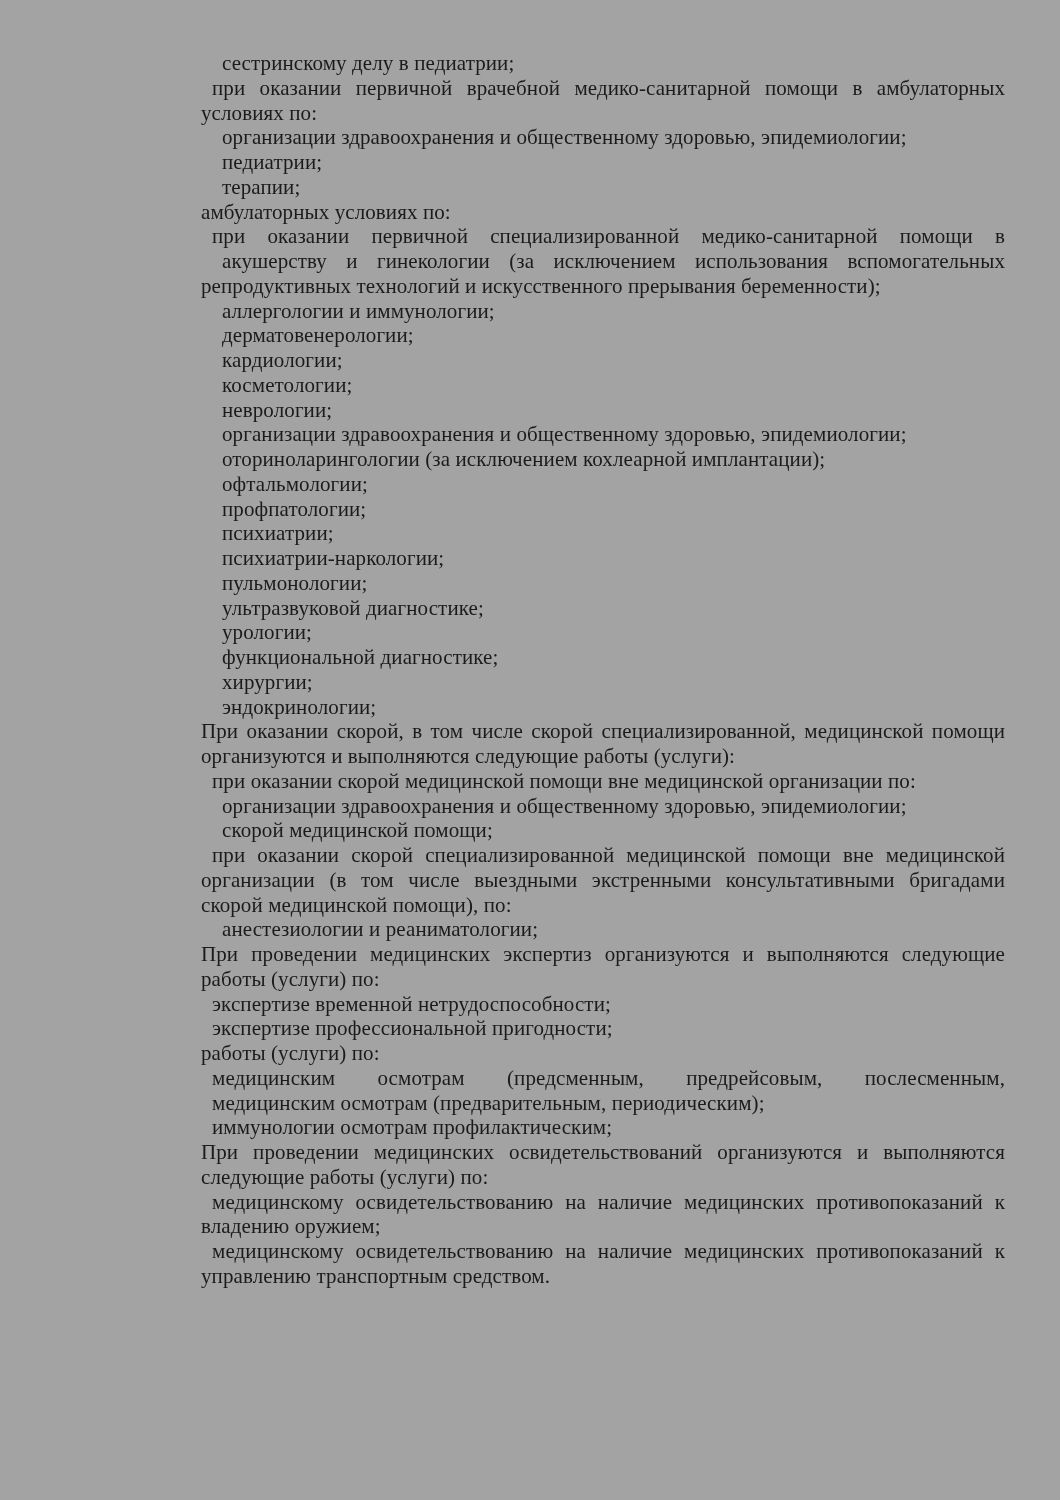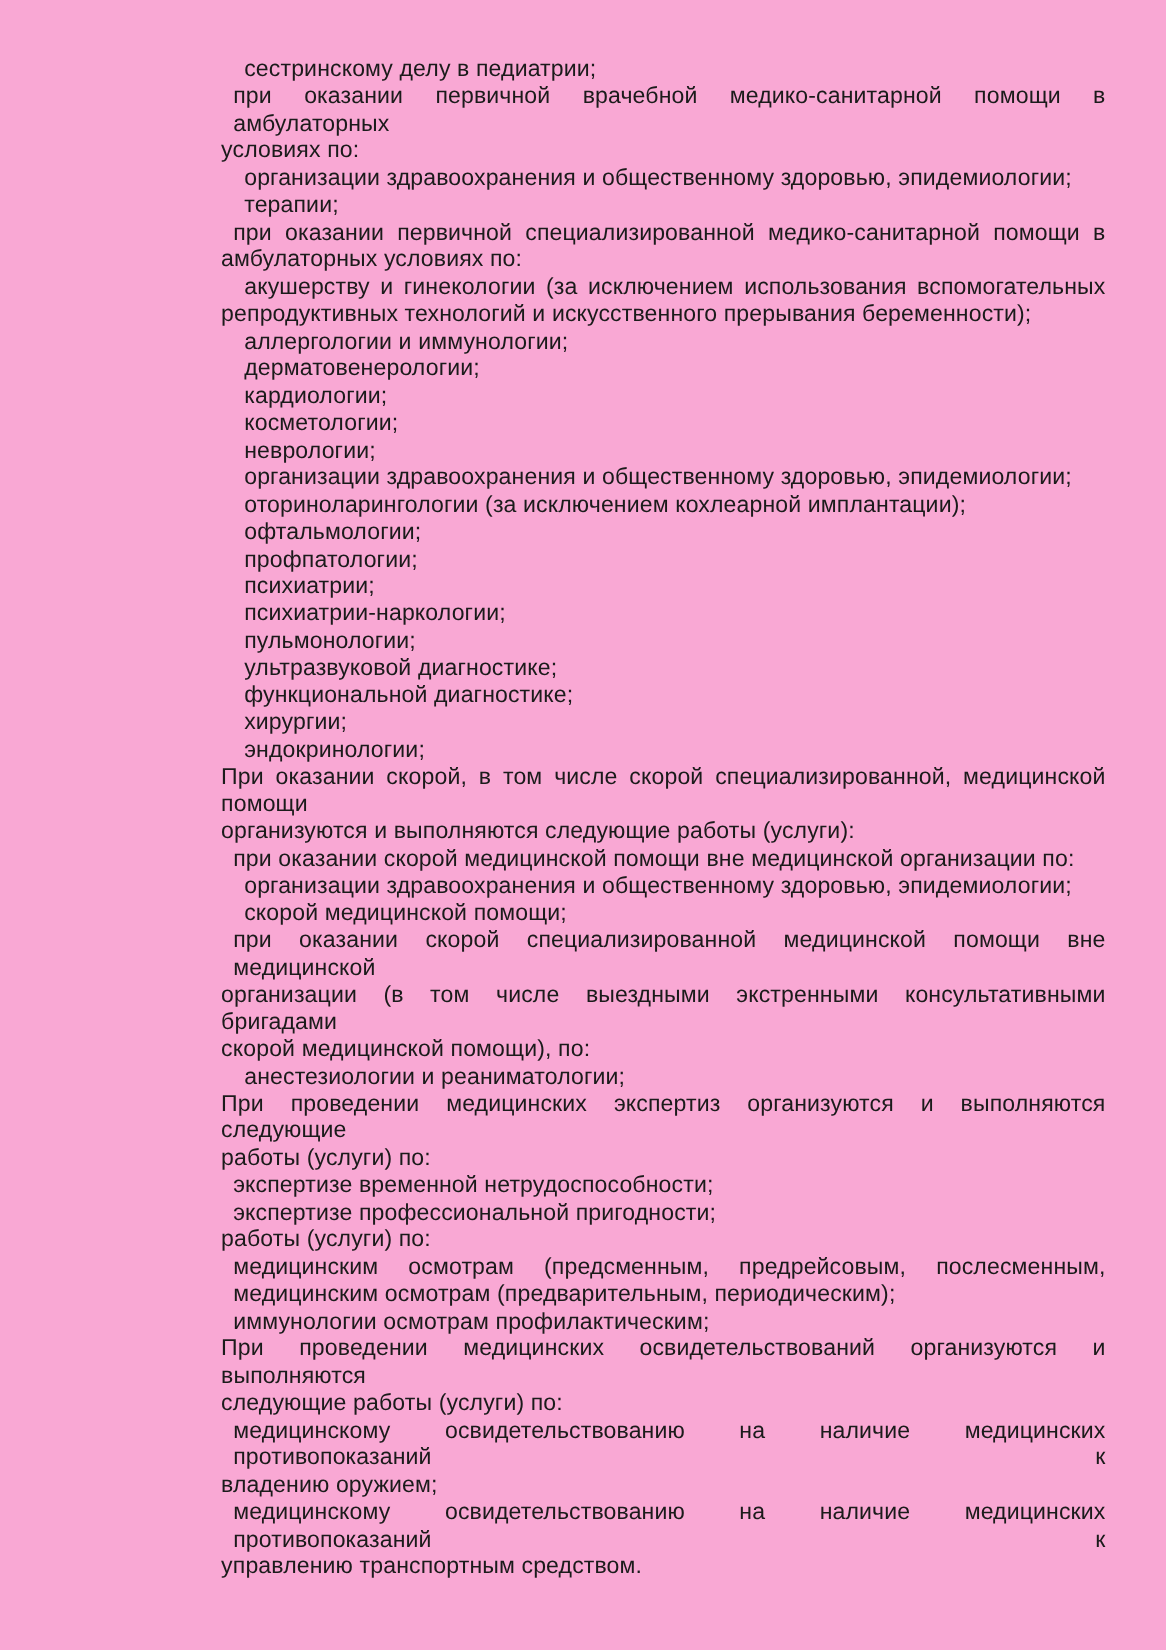--- a/index.html
+++ b/index.html
@@ -4,23 +4,23 @@
 <style>
   html, body {
     margin: 0;
     padding: 0;
     background: #ffffff;
   }
   .page {
     position: relative;
     width: 1060px;
     height: 1500px;
-    background: #f9a8d4;
+    background: #a3a3a3;
     overflow: hidden;
-    font-family: Liberation Sans, sans-serif;
+    font-family: Liberation Serif, serif;
   }
   .text-block {
     position: absolute;
     left: 201px;
     top: 51px;
     width: 804px;
     font-size: 21px;
     line-height: 24.75px;
     color: #1b1b1b;
     letter-spacing: 0.1px;
@@ -39,38 +39,40 @@
 </style>
 </head>
 <body>
 
 <div class="page">
   <div class="text-block" id="text-block">
       <div class="line indent-2">сестринскому делу в педиатрии;</div>
       <div class="line indent-1 just">при оказании первичной врачебной медико-санитарной помощи в амбулаторных</div>
       <div class="line indent-0">условиях по:</div>
       <div class="line indent-2">организации здравоохранения и общественному здоровью, эпидемиологии;</div>
+      <div class="line indent-2">педиатрии;</div>
       <div class="line indent-2">терапии;</div>
+      <div class="line indent-0">амбулаторных условиях по:</div>
       <div class="line indent-1 just">при оказании первичной специализированной медико-санитарной помощи в</div>
-      <div class="line indent-0">амбулаторных условиях по:</div>
       <div class="line indent-2 just">акушерству и гинекологии (за исключением использования вспомогательных</div>
       <div class="line indent-0">репродуктивных технологий и искусственного прерывания беременности);</div>
       <div class="line indent-2">аллергологии и иммунологии;</div>
       <div class="line indent-2">дерматовенерологии;</div>
       <div class="line indent-2">кардиологии;</div>
       <div class="line indent-2">косметологии;</div>
       <div class="line indent-2">неврологии;</div>
       <div class="line indent-2">организации здравоохранения и общественному здоровью, эпидемиологии;</div>
       <div class="line indent-2">оториноларингологии (за исключением кохлеарной имплантации);</div>
       <div class="line indent-2">офтальмологии;</div>
       <div class="line indent-2">профпатологии;</div>
       <div class="line indent-2">психиатрии;</div>
       <div class="line indent-2">психиатрии-наркологии;</div>
       <div class="line indent-2">пульмонологии;</div>
       <div class="line indent-2">ультразвуковой диагностике;</div>
+      <div class="line indent-2">урологии;</div>
       <div class="line indent-2">функциональной диагностике;</div>
       <div class="line indent-2">хирургии;</div>
       <div class="line indent-2">эндокринологии;</div>
       <div class="line indent-0 just">При оказании скорой, в том числе скорой специализированной, медицинской помощи</div>
       <div class="line indent-0">организуются и выполняются следующие работы (услуги):</div>
       <div class="line indent-1">при оказании скорой медицинской помощи вне медицинской организации по:</div>
       <div class="line indent-2">организации здравоохранения и общественному здоровью, эпидемиологии;</div>
       <div class="line indent-2">скорой медицинской помощи;</div>
       <div class="line indent-1 just">при оказании скорой специализированной медицинской помощи вне медицинской</div>
       <div class="line indent-0 just">организации (в том числе выездными экстренными  консультативными бригадами</div>

